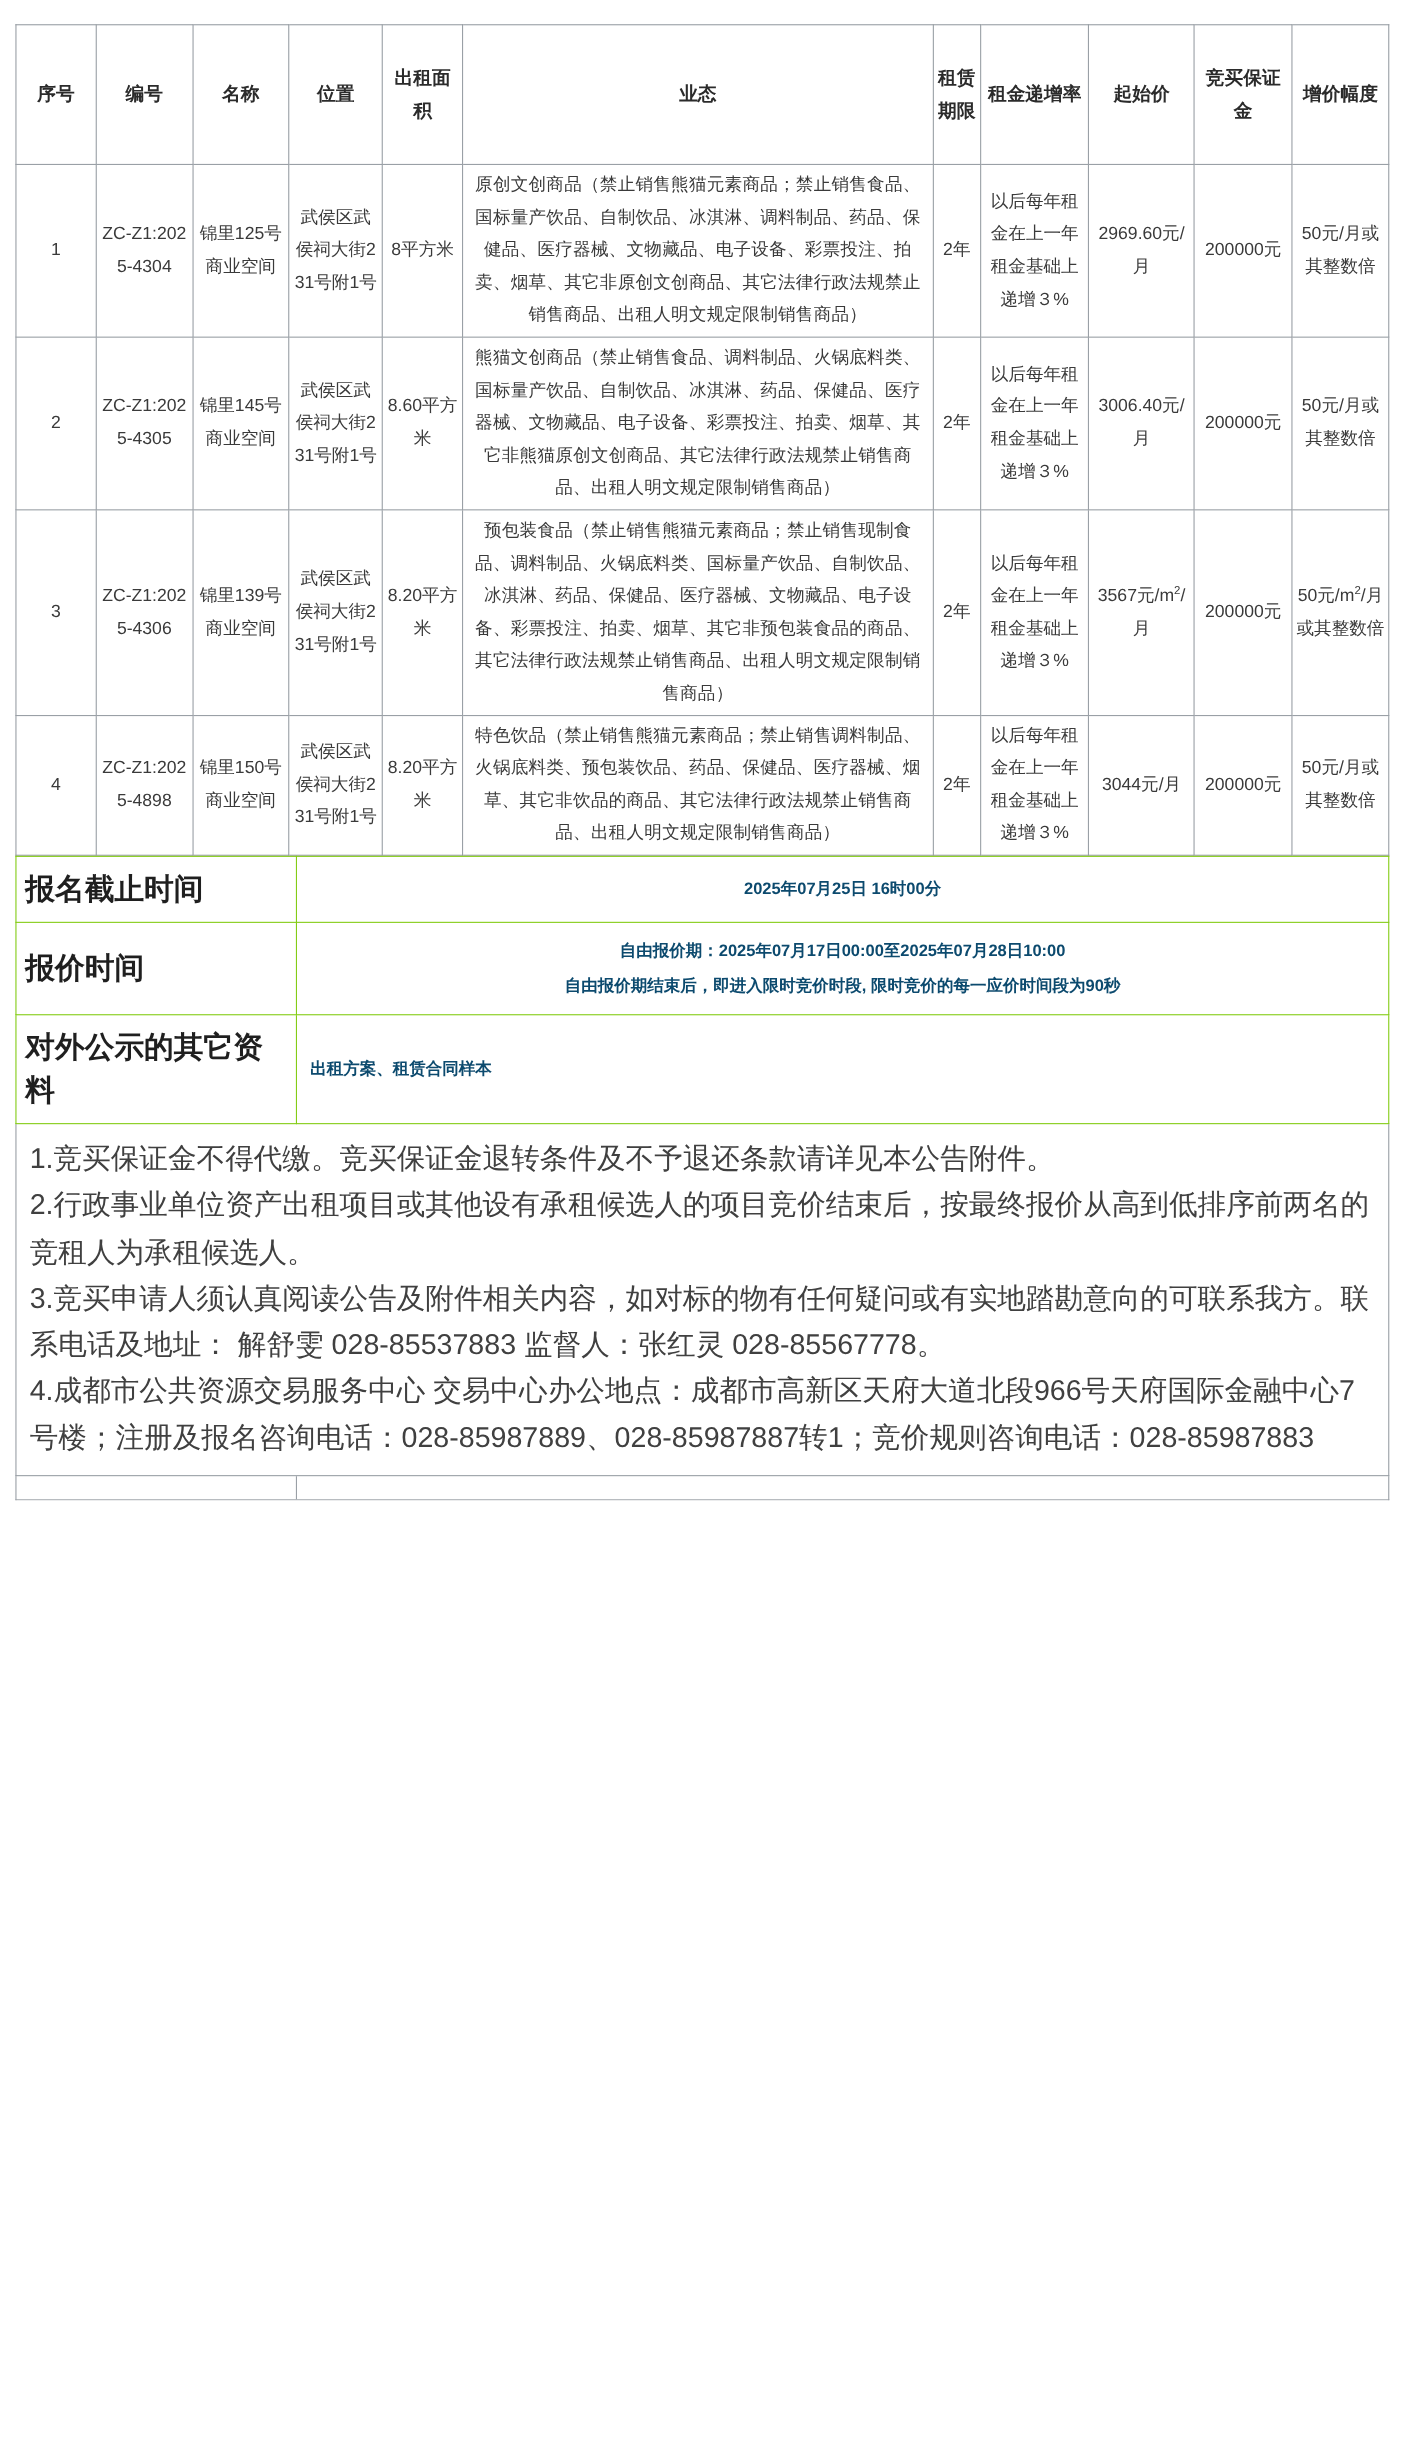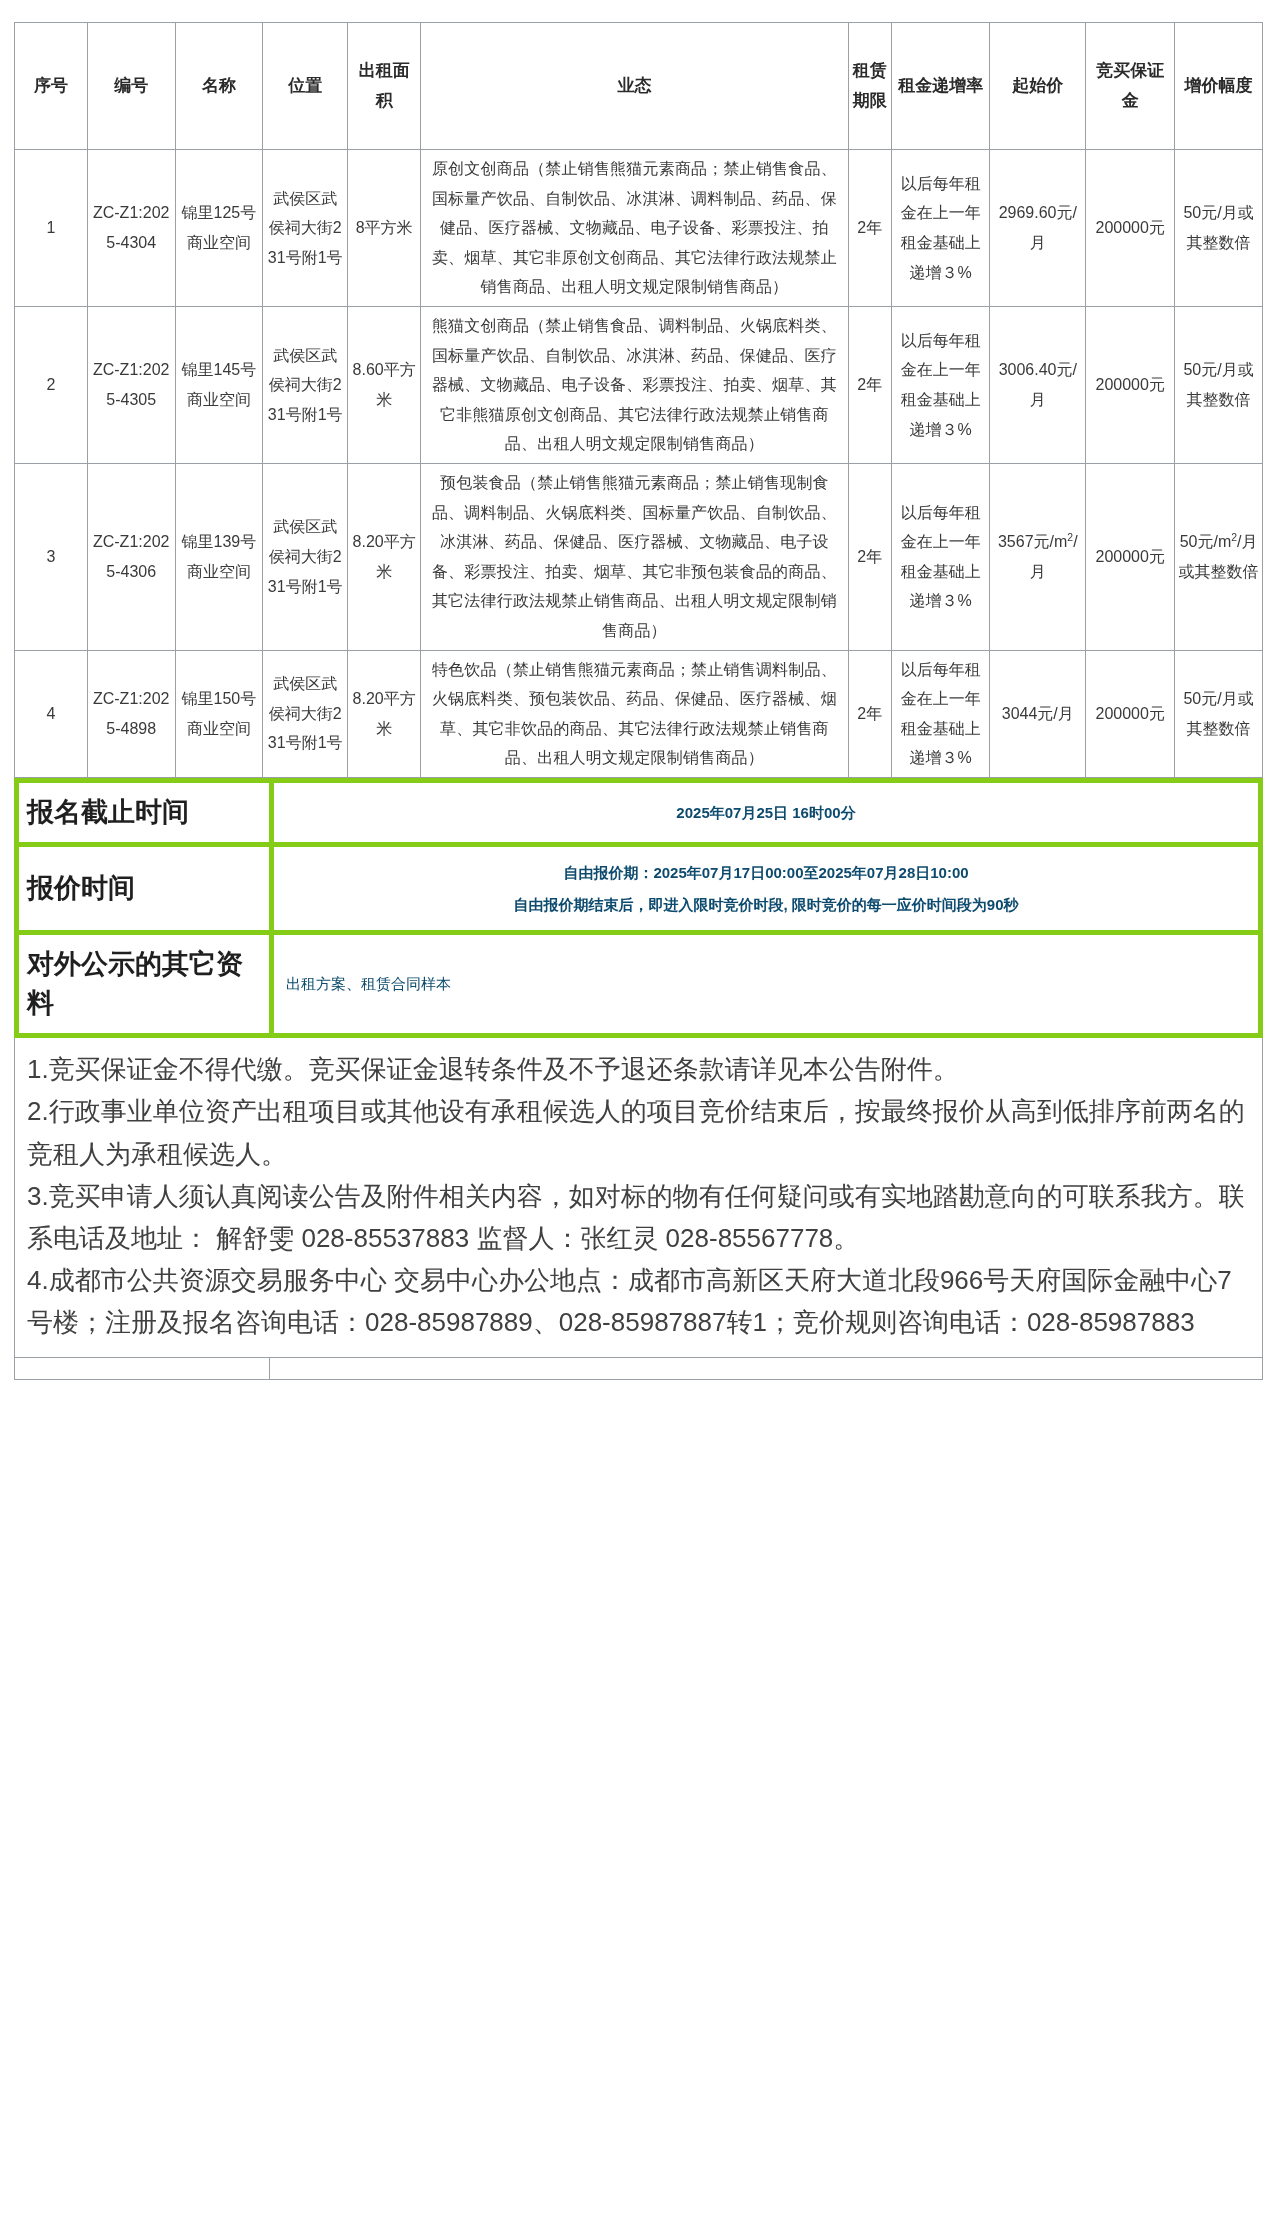--- a/index.html
+++ b/index.html
@@ -69,21 +69,21 @@
 
   
   table.info {
     border-collapse: collapse;
     width: 1249px;
     table-layout: fixed;
     border: 1px solid #9aa0a6;
     border-top: none;
   }
   table.info td {
-    border: 5px solid #84cc16;
+    border: 1px solid #84cc16;
     vertical-align: middle;
     padding: 10px 8px;
   }
   td.info-label {
     width: 255px;
     font-size: 27px;
     font-weight: bold;
     color: #1f1f1f;
     text-align: left;
     padding-left: 14px;
@@ -92,21 +92,21 @@
   td.info-value {
     text-align: center;
     font-size: 15px;
     font-weight: bold;
     color: #0c4a6e;
     line-height: 2.1;
     margin-top: 18px;
   }
   td.info-value.left-small {
     text-align: left;
-    font-weight: normal;
+    font-weight: bold;
     font-size: 15px;
     padding-left: 12px;
   }
   .info-line { display: block; }
 
   
   .notes {
     width: 1249px;
     box-sizing: border-box;
     border: 1px solid #9aa0a6;

